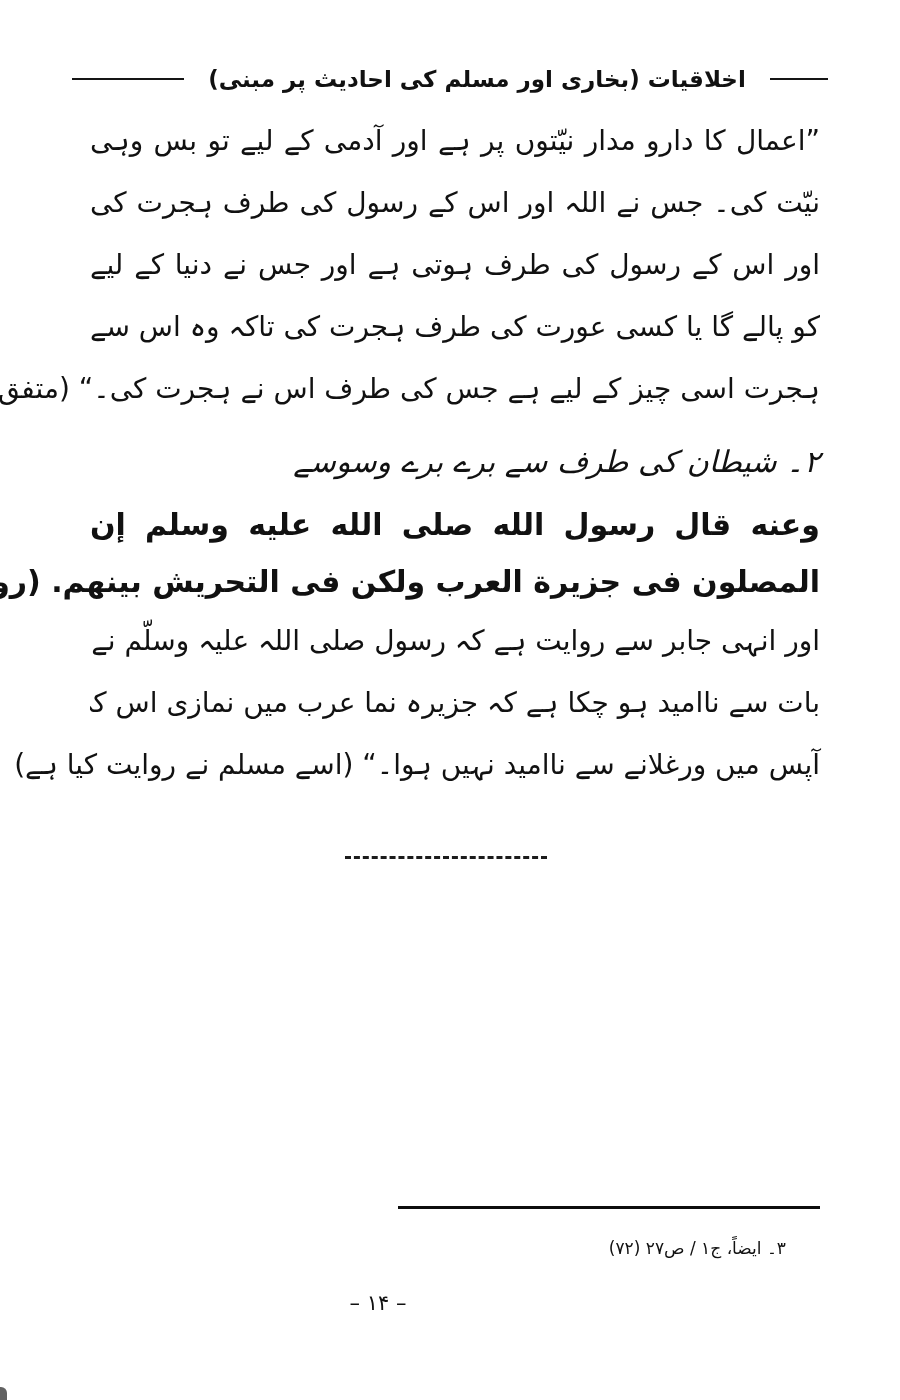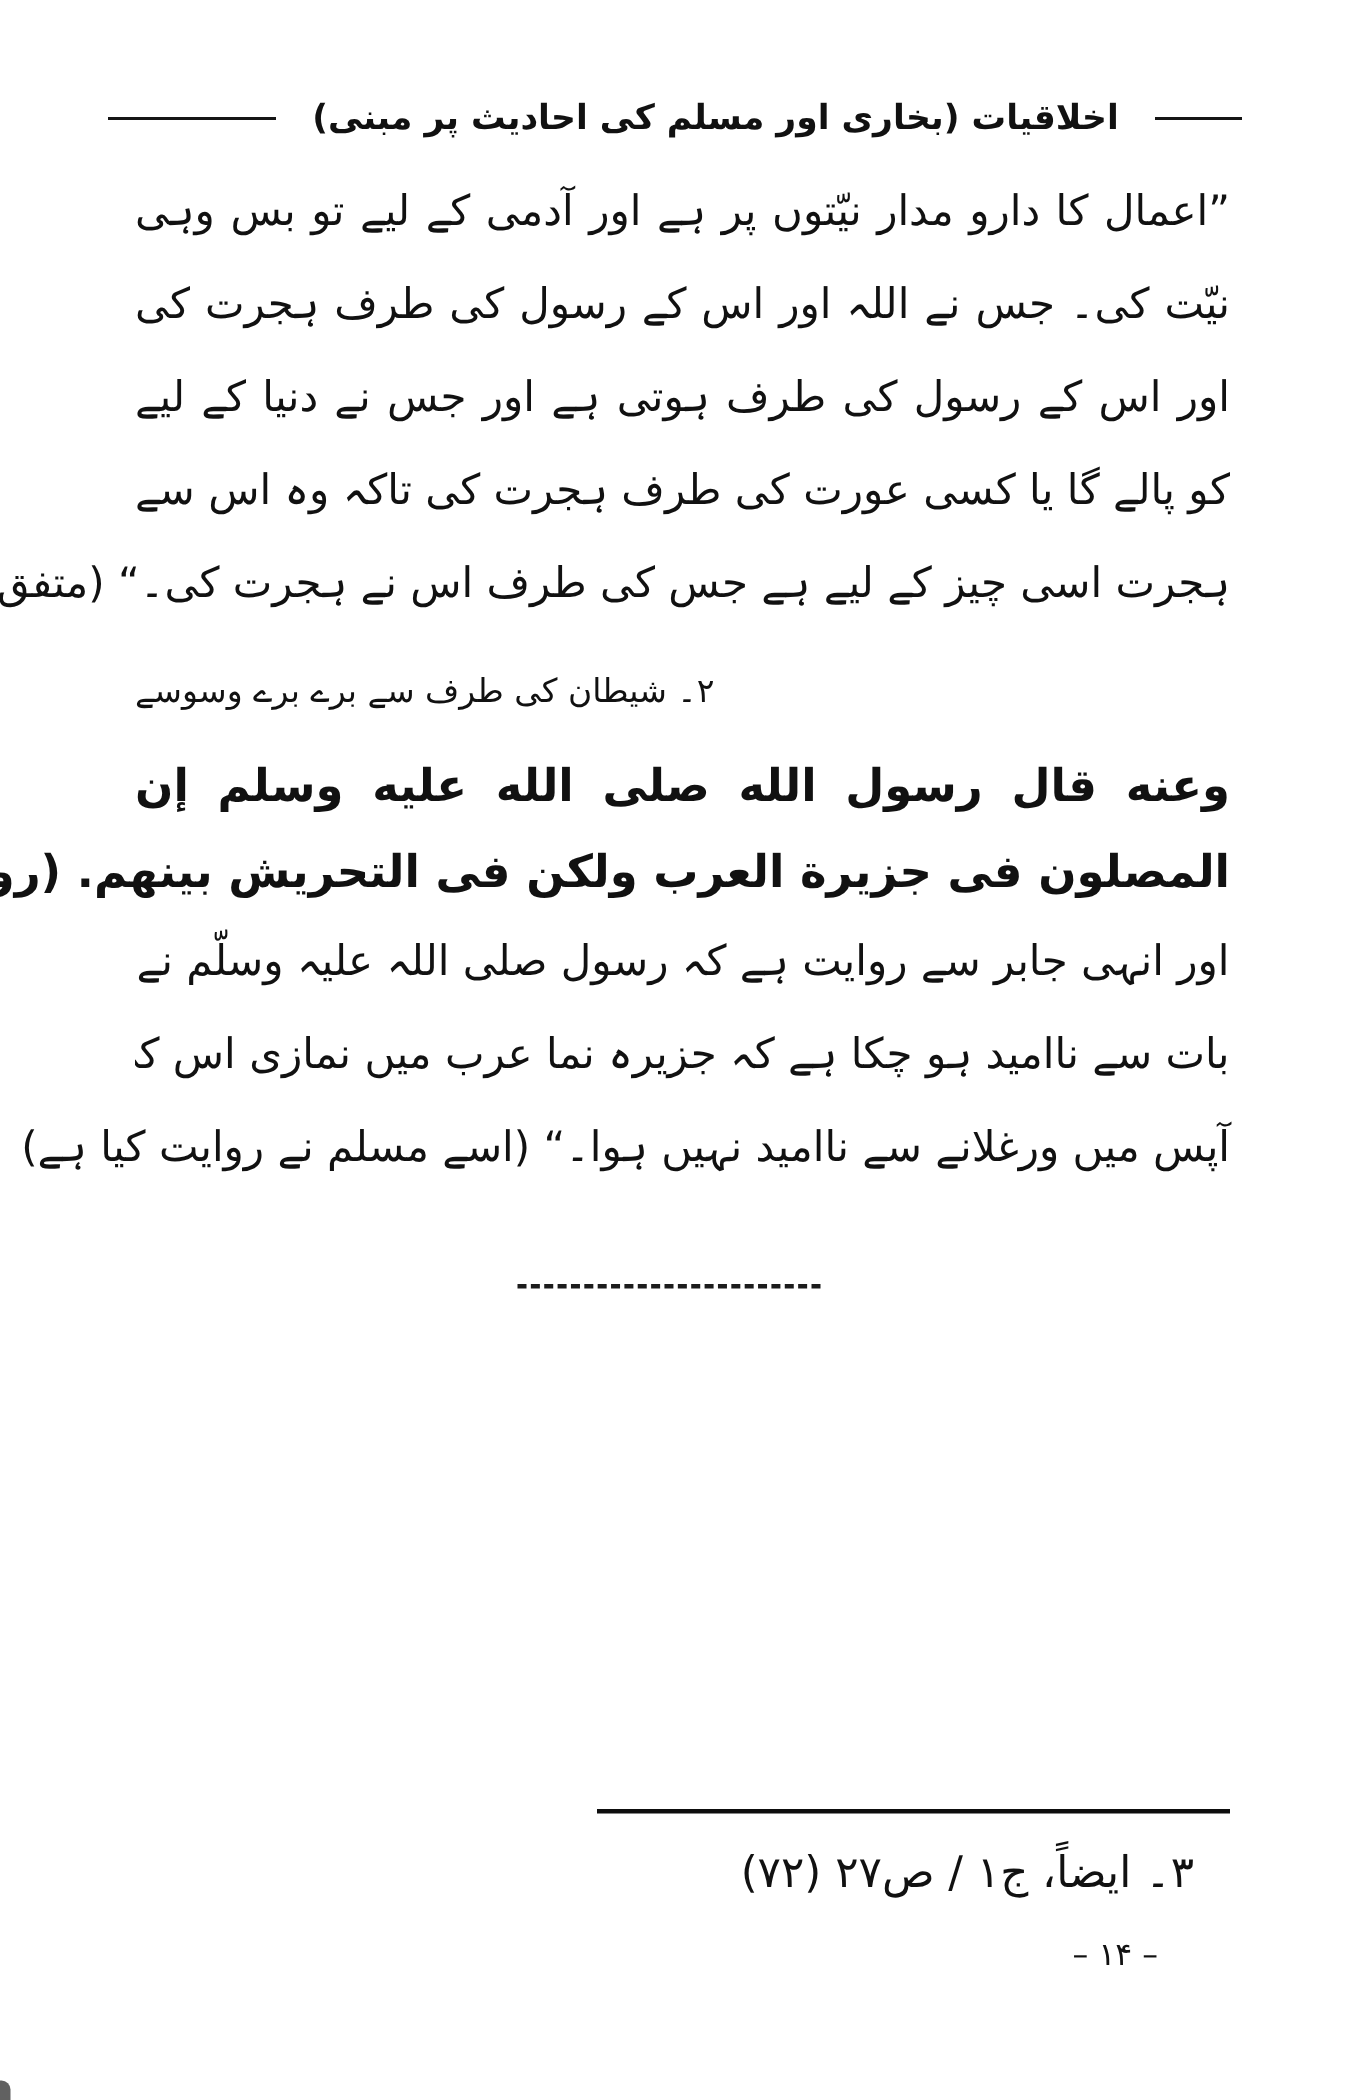--- a/index.html
+++ b/index.html
@@ -36,21 +36,21 @@
   }
   .line.fill{
     text-align:justify;text-align-last:justify;text-justify:inter-word;
     white-space:normal;overflow:hidden;
   }
   .line.endline{text-align:left;padding-left:25px;}
 
   
   .section-heading{
     position:absolute;top:436px;left:90px;width:730px;
-    text-align:left;font-size:22px;line-height:52px;white-space:nowrap;
+    text-align:right;font-size:30px;line-height:52px;white-space:nowrap;font-style:italic;
   }
 
   
   .arabic-block{
     position:absolute;top:496px;left:90px;width:730px;
     font-weight:bold;
   }
   .arabic-block .line{
     font-size:30px;line-height:57px;height:57px;
   }
@@ -71,28 +71,28 @@
     position:absolute;top:856px;left:345px;width:202px;height:0;
     border-top:3px dashed #1c1c1c;
   }
 
   
   .footnote-rule{
     position:absolute;top:1206px;right:80px;width:422px;height:0;
     border-top:3px solid #0d0d0d;
   }
   .footnote-text{
-    position:absolute;top:1224px;right:104px;
-    font-size:29px;line-height:48px;white-space:nowrap;
+    position:absolute;top:1224px;right:114px;
+    font-size:17px;line-height:48px;white-space:nowrap;
   }
 
   
   .page-number{
-    position:absolute;top:1288px;left:16px;width:756px;
-    text-align:right;font-size:21px;line-height:30px;
+    position:absolute;top:1288px;left:0;width:756px;
+    text-align:center;font-size:21px;line-height:30px;
   }
 
   
   .scan-smudge{
     position:absolute;left:0;bottom:0;width:7px;height:13px;
     background:#3a3a3a;border-radius:0 6px 0 0;opacity:.8;
   }
 </style>
 </head>
 <body>

